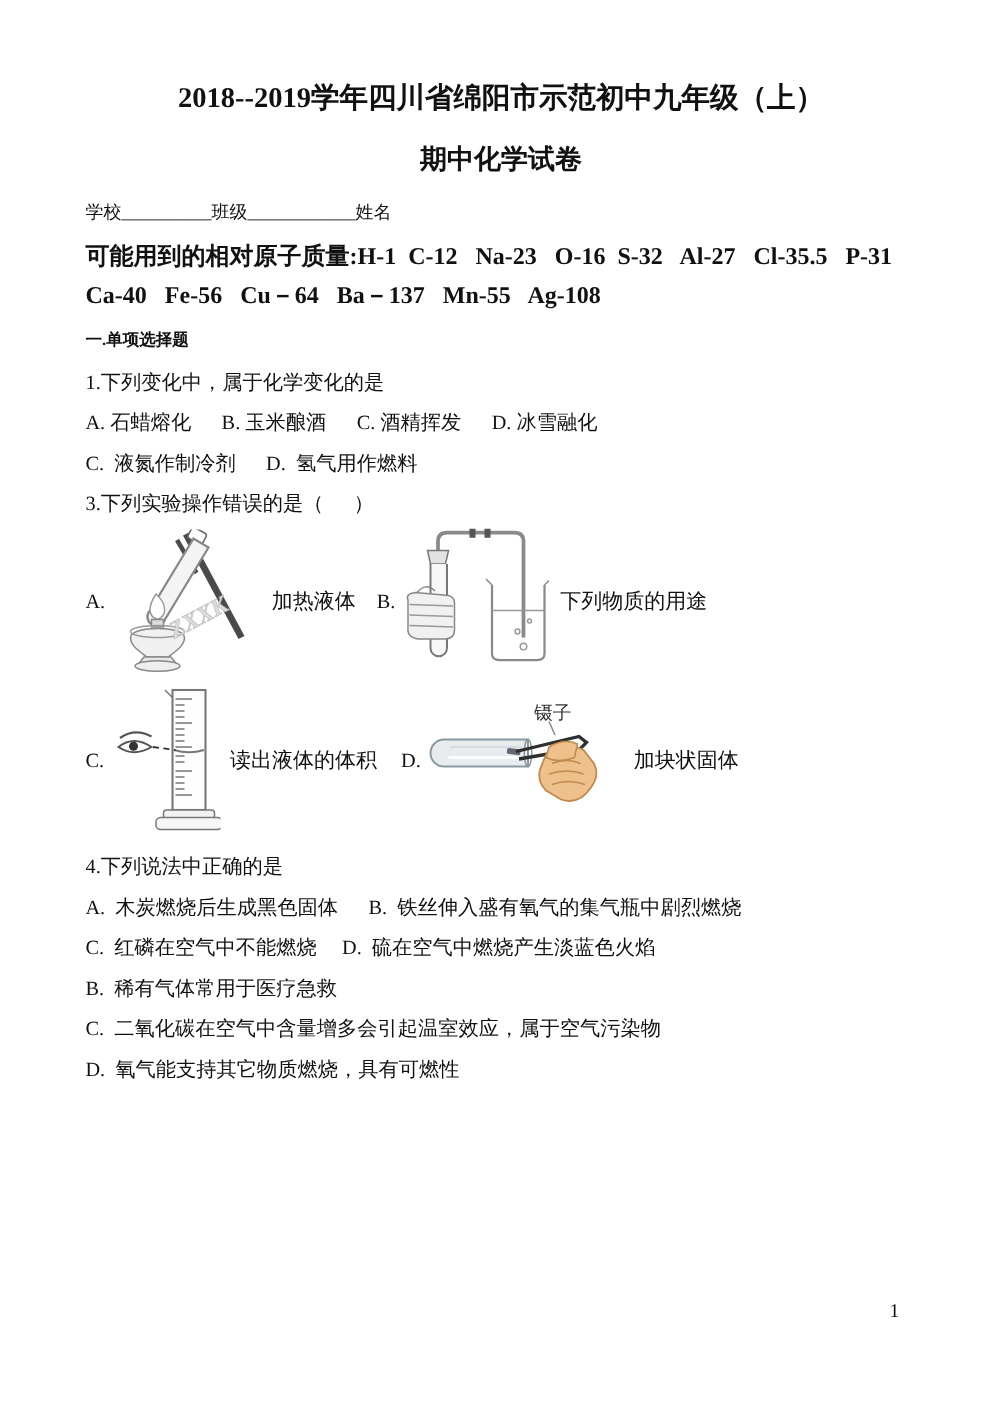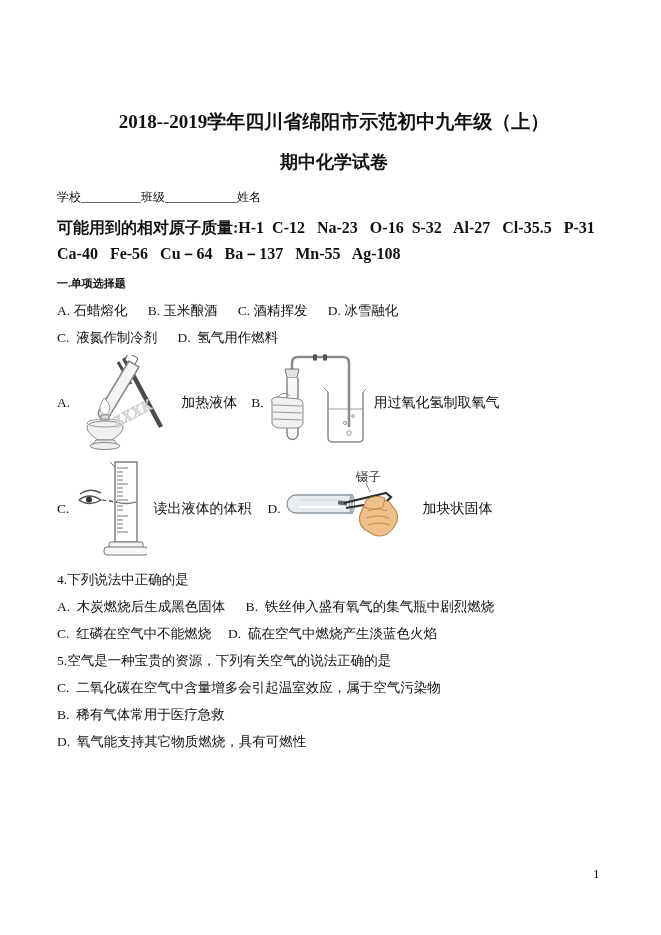--- a/index.html
+++ b/index.html
@@ -5,21 +5,21 @@
   * { box-sizing: border-box; margin: 0; padding: 0; }
   html, body { background: #ffffff; }
   body {
     width: 661px; height: 935px;
     font-family: "Liberation Serif", "DejaVu Serif", serif;
     color: #111111;
   }
   .page {
     position: relative;
     width: 661px; height: 935px;
-    padding: 108px 50px 0 57px;
+    padding: 52px 50px 0 57px;
     background: #ffffff;
     overflow: hidden;
   }
   .title {
     text-align: center; font-weight: bold;
     font-size: 19px; line-height: 28px;
     white-space: pre-wrap;
   }
   .subtitle {
     text-align: center; font-weight: bold;
@@ -62,24 +62,26 @@
 
   <div class="title">2018--2019学年四川省绵阳市示范初中九年级（上）</div>
   <div class="subtitle">期中化学试卷</div>
   <div class="name-line">学校__________班级____________姓名</div>
 
   <div class="mass-line first">可能用到的相对原子质量:H-1  C-12   Na-23   O-16  S-32   Al-27   Cl-35.5   P-31</div>
   <div class="mass-line">Ca-40   Fe-56   Cu－64   Ba－137   Mn-55   Ag-108</div>
 
   <div class="section-title">一.单项选择题</div>
 
+  <div class="tline">1.下列变化中，属于化学变化的是</div>
   <div class="tline">A. 石蜡熔化      B. 玉米酿酒      C. 酒精挥发      D. 冰雪融化</div>
 
   <div class="tline">C.  液氮作制冷剂      D.  氢气用作燃料</div>
 
+  <div class="tline">3.下列实验操作错误的是（      ）</div>
 
   <div class="fig-row fig-row-1">
     <span class="opt-label">A.</span>
 
     <svg class="figsvg" width="95" height="95" viewBox="0 0 95 95" style="margin-left:4px">
 
       <line x1="50" y1="3" x2="87" y2="72" stroke="#4a4a4a" stroke-width="4.5"></line>
       <line x1="44" y1="7" x2="57" y2="29" stroke="#4a4a4a" stroke-width="3"></line>
       <rect x="52" y="0" width="11" height="8" rx="2" transform="rotate(28 57 4)" fill="#ffffff" stroke="#666666"></rect>
 
@@ -114,21 +116,21 @@
       <path d="M9,43 Q15,36 21,42" stroke="#888888" fill="none"></path>
 
       <path d="M59,38 L59,84 Q59,88 64,88 L89,88 Q94,88 94,84 L94,38" fill="none" stroke="#8a8a8a" stroke-width="1.5"></path>
       <path d="M59,38 L55,34 M94,38 L97,35" stroke="#8a8a8a" fill="none"></path>
       <line x1="59" y1="55" x2="94" y2="55" stroke="#999999"></line>
       <circle cx="80" cy="79" r="2.2" fill="none" stroke="#999999"></circle>
       <circle cx="76" cy="69" r="1.6" fill="none" stroke="#999999"></circle>
       <circle cx="84" cy="62" r="1.3" fill="none" stroke="#999999"></circle>
     </svg>
 
-    <span class="caption" style="margin-left:8px">用过氧化氢制取氧气</span>
+    <span class="caption" style="margin-left:8px">下列物质的用途</span>
   </div>
 
   <div class="fig-row fig-row-2">
     <span class="opt-label">C.</span>
 
     <svg class="figsvg" width="70" height="103" viewBox="0 0 70 103" style="margin-left:8px">
 
       <rect x="38" y="4" width="22" height="80" fill="#fdfdfd" stroke="#777777" stroke-width="1.4"></rect>
       <path d="M38,9 L33,4" stroke="#777777"></path>
       <path d="M40,10 h11 M40,14 h6 M40,18 h6 M40,22 h6 M40,26 h11 M40,30 h6 M40,34 h6 M40,38 h6 M40,42 h11 M40,48 h6 M40,52 h6 M40,58 h11 M40,62 h6 M40,66 h6 M40,70 h6 M40,74 h11" stroke="#777777" fill="none"></path>
@@ -164,19 +166,18 @@
       <path d="M82,44 Q92,40 101,44 M80,51 Q92,47 103,51 M82,58 Q93,54 104,58" stroke="#c08a4f" fill="none"></path>
     </svg>
 
     <span class="caption" style="margin-left:22px">加块状固体</span>
   </div>
 
   <div class="tline" style="margin-top:4px">4.下列说法中正确的是</div>
   <div class="tline">A.  木炭燃烧后生成黑色固体      B.  铁丝伸入盛有氧气的集气瓶中剧烈燃烧</div>
   <div class="tline">C.  红磷在空气中不能燃烧     D.  硫在空气中燃烧产生淡蓝色火焰</div>
 
-  <div class="tline">5.空气是一种宝贵的资源，下列有关空气的说法正确的是</div>
+  <div class="tline">B.  稀有气体常用于医疗急救</div>
   <div class="tline">C.  二氧化碳在空气中含量增多会引起温室效应，属于空气污染物</div>
-  <div class="tline">B.  稀有气体常用于医疗急救</div>
   <div class="tline">D.  氧气能支持其它物质燃烧，具有可燃性</div>
 
   <div class="page-num">1</div>
 </div>
 
 </body></html>

